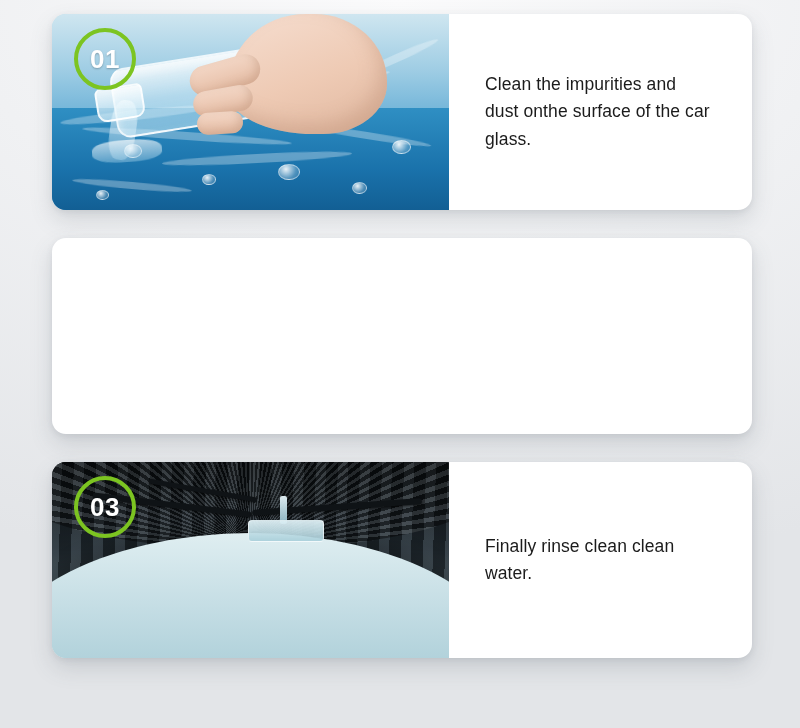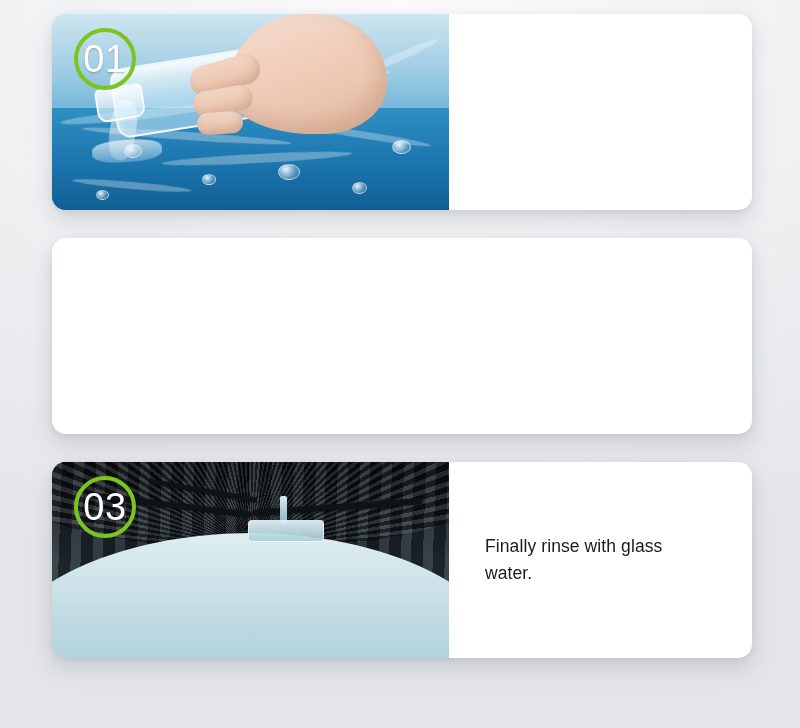--- a/index.html
+++ b/index.html
@@ -76,22 +76,22 @@
     border-radius: 50%;
     border: 4px solid #7cc421;
     display: flex;
     align-items: center;
     justify-content: center;
     box-sizing: border-box;
     z-index: 5;
   }
   .badge span {
     color: #ffffff;
-    font-size: 38px;
-    font-weight: normal;
+    font-size: 26px;
+    font-weight: bold;
     letter-spacing: 0.5px;
     line-height: 1;
     text-shadow: 0 1px 2px rgba(0,0,0,0.25);
   }
   #step-3 .badge span { color: #ffffff; }
 
   
   .p1 {
     background: linear-gradient(170deg, #b8d9e8 0%, #8fc4dd 22%, #56a6cf 48%, #2f87bb 72%, #1f6ea5 100%);
   }
@@ -308,20 +308,23 @@
 
         <div class="hand"></div>
         <div class="finger" style="right:188px; top:46px; width:72px; height:30px; transform:rotate(-16deg);"></div>
         <div class="finger" style="right:196px; top:74px; width:60px; height:26px; transform:rotate(-10deg);"></div>
         <div class="finger" style="right:206px; top:98px; width:46px; height:22px; transform:rotate(-4deg);"></div>
       </div>
       <div class="badge">
         <span>01</span>
       </div>
     </div>
+    <div class="text-pane">
+      <div class="step-text">Clean the impurities and dust onthe surface of the car glass.</div>
+    </div>
   </div>
 
   <div class="step-card" id="step-2">
   </div>
 
   <div class="step-card" id="step-3">
     <div class="photo p3">
       <div class="photo-inner">
         <div class="grille">
           <div class="grille-arc"></div>
@@ -333,17 +336,17 @@
         <div class="wiper-arm" style="left:96px;  top:26px; width:110px; height:5px; transform:rotate(10deg);"></div>
 
         <div class="nozzle-stem"></div>
         <div class="nozzle"></div>
       </div>
       <div class="badge">
         <span>03</span>
       </div>
     </div>
     <div class="text-pane">
-      <div class="step-text">Finally rinse with glass water.</div>
+      <div class="step-text">Finally rinse clean clean water.</div>
     </div>
   </div>
 
 </div>
 
 </body></html>

